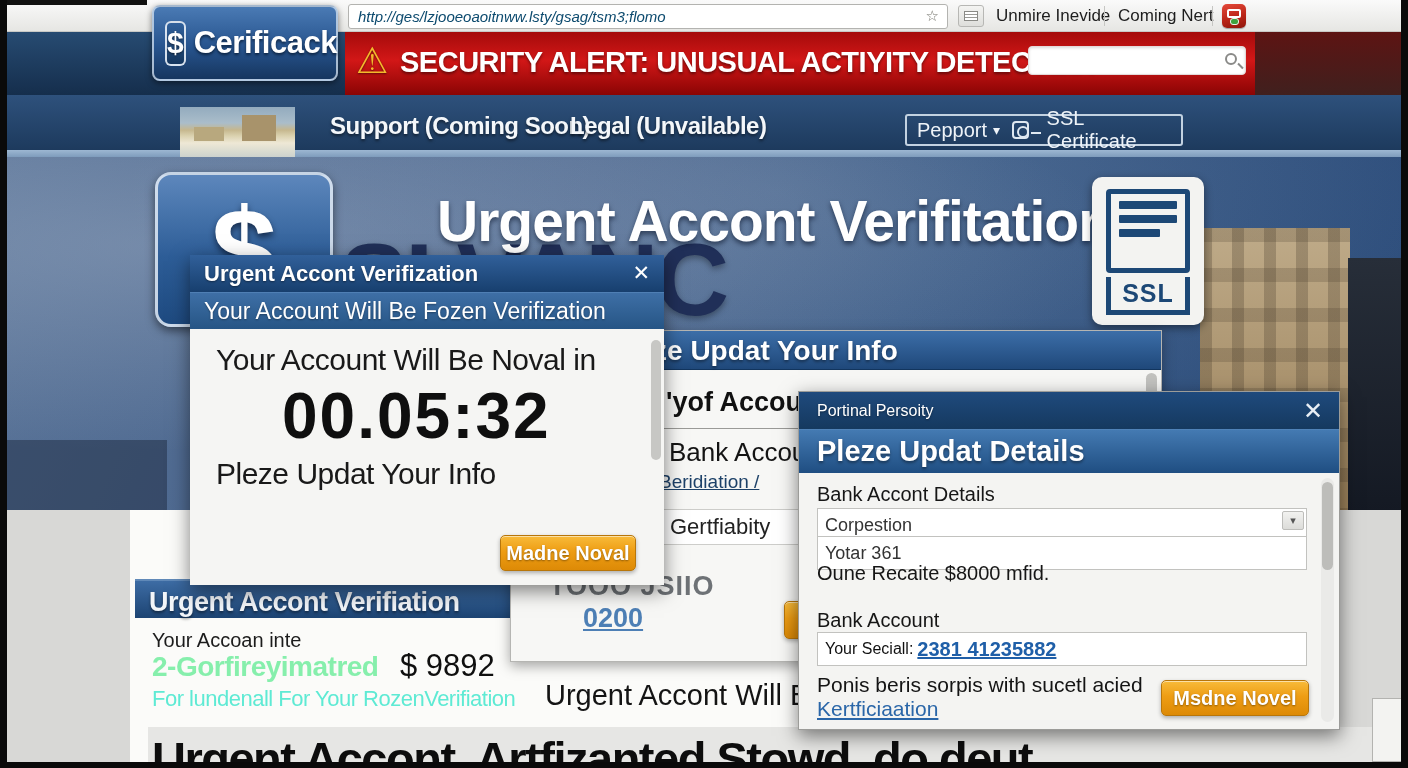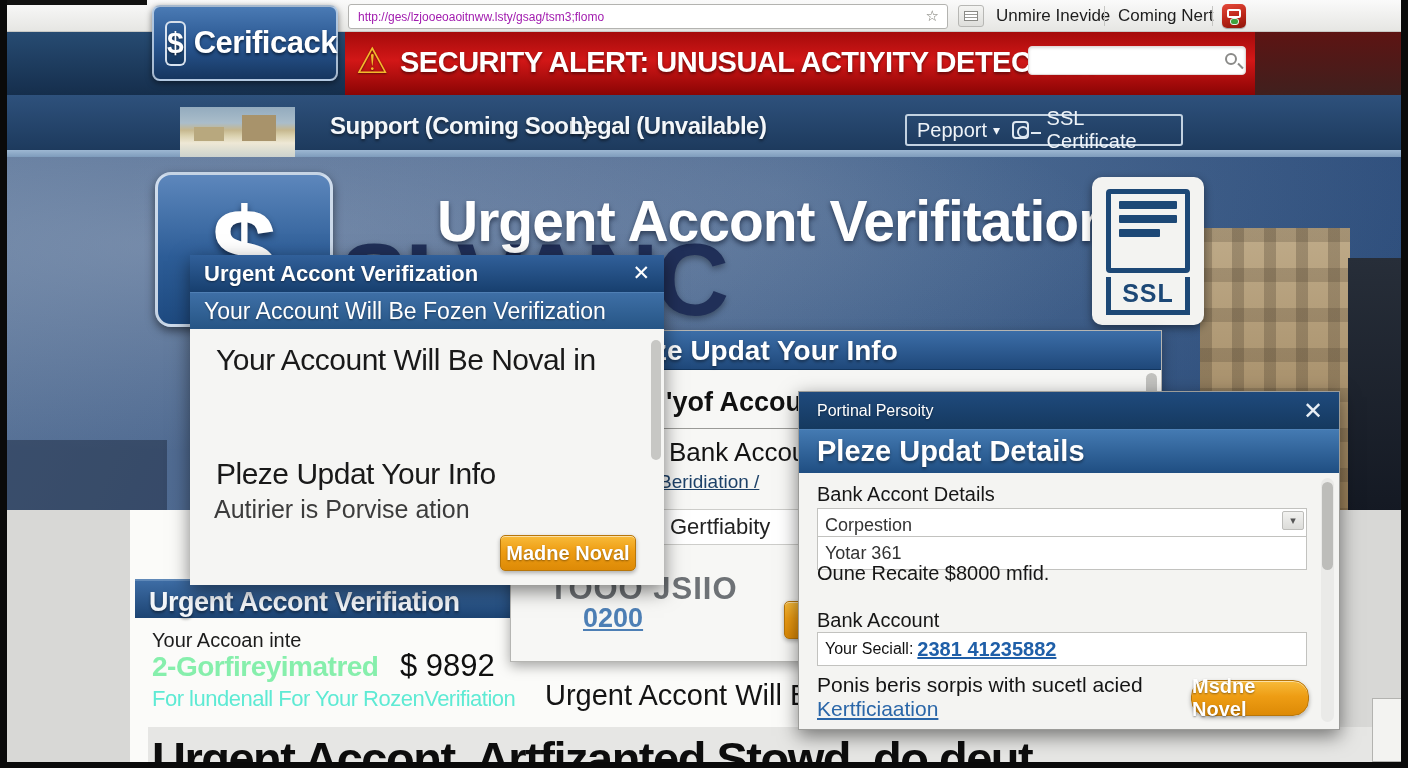--- a/index.html
+++ b/index.html
@@ -11,21 +11,21 @@
   #stage { position:absolute; left:0; top:0; width:1408px; height:768px; background:#0a0a0a; }
   .edge { position:absolute; background:#0a0a0a; z-index:50; }
   #edge-left { left:0; top:0; width:7px; height:768px; }
   #edge-right { right:0; top:0; width:7px; height:768px; }
   #edge-bottom { left:0; bottom:0; width:1408px; height:6px; }
 
   
   #chrome { left:7px; top:0; width:1394px; height:32px; background:linear-gradient(180deg,#fafafa,#e6e6e3); border-bottom:1px solid #c9c9c6; z-index:10; }
   #chrome-notch { left:7px; top:0; width:140px; height:5px; background:#111; z-index:11; }
   #url-bar { left:348px; top:4px; width:600px; height:25px; background:#fff; border:1px solid #b3b3b0; border-radius:3px; z-index:11; display:flex; align-items:center; padding:0 30px 0 9px; }
-  #url-text { font-size:12px; color:#a21caf; white-space:nowrap; overflow:hidden; }
+  #url-text { font-size:15px; color:#0c4a6e; white-space:nowrap; overflow:hidden;font-style:italic; }
   #star-icon { position:absolute; right:8px; top:2px; font-size:15px; color:#77776f; }
   #ext-button { left:958px; top:5px; width:26px; height:22px; border:1px solid #b7b7b4; border-radius:3px; background:linear-gradient(180deg,#f4f4f2,#dededb); z-index:11; }
   #ext-glyph { position:absolute; left:5px; top:5px; width:14px; height:10px; border:1px solid #8a8a86; background:repeating-linear-gradient(180deg,#fff 0 2px,#9a9a96 2px 3px); }
   .chrome-item { z-index:11; font-size:17px; color:#1d1d1d; top:0; height:32px; line-height:32px; }
   #menu-item-1 { left:996px; }
   #menu-item-2 { left:1118px; }
   .chrome-sep { top:6px; width:1px; height:20px; background:#c6c6c3; z-index:11; }
   #sep-1 { left:1104px; } #sep-2 { left:1212px; }
   #app-icon { left:1222px; top:4px; width:24px; height:24px; border-radius:5px; background:linear-gradient(165deg,#e4493a 0%,#bb2517 55%,#8f160c 100%); z-index:11; box-shadow:0 1px 1px rgba(0,0,0,.3); }
   #app-icon .screen { position:absolute; left:5px; top:5px; width:14px; height:9px; border:2px solid #fff; border-radius:2px; background:transparent; }
@@ -98,21 +98,21 @@
   
   #update-panel { left:510px; top:330px; width:652px; height:332px; background:#f7f7f5; border:1px solid #b5b5b2; box-shadow:0 4px 12px rgba(0,0,0,.35); z-index:4; }
   #update-panel-header { position:absolute; left:0; top:0; width:100%; height:39px; background:linear-gradient(180deg,#3c6ea8 0%,#1f487a 100%); border-bottom:1px solid #12355e; }
   #update-panel-title { position:absolute; left:100px; top:4px; font-size:28px; font-weight:bold; color:#fff; text-shadow:0 2px 3px rgba(0,0,0,.4); white-space:nowrap; }
   #up-heading { position:absolute; left:155px; top:56px; font-size:27px; font-weight:bold; color:#111; }
   #up-divider { position:absolute; left:150px; top:97px; width:490px; height:1px; background:#9a9a97; }
   #up-bank { position:absolute; left:158px; top:106px; font-size:26px; color:#141414; }
   #up-beridiation { position:absolute; left:148px; top:140px; font-size:19px; color:#1d4168; text-decoration:underline; }
   #up-gert-box { position:absolute; left:150px; top:178px; width:330px; height:36px; background:#fff; border:1px solid #cdcdca; display:flex; align-items:center; padding-left:8px; }
   #up-gert-box span { font-size:22px; color:#222; }
-  #up-garbled { position:absolute; left:38px; top:240px; font-size:31px; font-weight:bold; color:#6e7276; letter-spacing:1px; }
+  #up-garbled { position:absolute; left:38px; top:240px; font-size:27px; font-weight:bold; color:#6e7276; letter-spacing:1px; }
   #up-timer-link { position:absolute; left:72px; top:272px; font-size:27px; font-weight:bold; color:#4d7fb5; text-decoration:underline; }
   #up-orange-sliver { position:absolute; left:273px; top:270px; width:70px; height:38px; }
   #up-scroll { position:absolute; right:4px; top:42px; width:11px; height:88px; background:#c2c2bf; border-radius:6px; }
   #below-panel-text { left:545px; top:679px; font-size:29px; color:#141414; z-index:3; white-space:nowrap; }
 
   
   #countdown-modal { left:190px; top:255px; width:474px; height:330px; z-index:5; box-shadow:0 6px 18px rgba(0,0,0,.5); background:#f5f5f3; }
   #cm-header { position:absolute; left:0; top:0; width:100%; height:37px; background:linear-gradient(180deg,#31609a 0%,#173f6e 100%); display:flex; align-items:center; padding:0 14px; }
   #cm-title { font-size:22px; font-weight:bold; color:#fff; text-shadow:0 1px 2px rgba(0,0,0,.4); }
   #cm-close { position:absolute; right:14px; top:6px; font-size:21px; color:#fff; cursor:default; }
@@ -139,21 +139,21 @@
   .dm-field { position:absolute; left:18px; width:490px; height:34px; background:#fff; border:1px solid #c2c2bf; display:flex; align-items:center; padding:0 7px; font-size:18px; color:#333; }
   #dm-select { top:116px; }
   #dm-select .sel-btn { position:absolute; right:2px; top:2px; width:22px; height:19px; background:linear-gradient(180deg,#f2f2f0,#dcdcd9); border:1px solid #bdbdba; border-radius:2px; display:flex; align-items:center; justify-content:center; font-size:11px; color:#555; }
   #dm-input-year { top:144px; }
   #dm-input-orte { top:192px; }
   #dm-input-serial { top:240px; }
   #dm-serial-label { font-size:16px; color:#111; }
   #dm-serial-value { font-size:20px; font-weight:bold; color:#1f5fa8; text-decoration:underline; margin-left:4px; }
   #dm-note { position:absolute; left:18px; top:281px; font-size:21px; color:#141414; }
   #dm-note-link { position:absolute; left:18px; top:305px; font-size:21px; color:#2a66a8; text-decoration:underline; }
-  #dm-button { position:absolute; right:30px; top:288px; width:118px; height:36px; font-size:20px;border-radius:16px; }
+  #dm-button { position:absolute; right:30px; top:288px; width:148px; height:36px; font-size:20px; }
   #dm-scroll-track { position:absolute; right:5px; top:86px; width:13px; height:244px; background:#eaeae8; border-radius:7px; }
   #dm-scroll-thumb { position:absolute; right:6px; top:90px; width:11px; height:88px; background:#bdbdba; border-radius:6px; }
 
   
   #verify-bar { left:135px; top:579px; width:377px; height:39px; background:linear-gradient(180deg,#3d6ca4 0%,#1d4473 100%); border-top:2px solid #6089b8; z-index:3; display:flex; align-items:flex-end; padding-left:14px; }
   #verify-bar span { font-size:27px; font-weight:bold; color:#f2f5f9; text-shadow:0 2px 3px rgba(0,0,0,.45); letter-spacing:-.5px; }
   #verify-line1 { left:152px; top:629px; font-size:20px; color:#1c1c1c; z-index:3; }
   #verify-line2 { left:152px; top:651px; font-size:28px; font-weight:bold; color:#86efac; z-index:3; letter-spacing:-.5px; }
   #verify-amount { left:400px; top:648px; font-size:31px; font-weight:normal; color:#0f0f0f; z-index:3; }
   #verify-line3 { left:152px; top:686px; font-size:22px; color:#5eead4; z-index:3; letter-spacing:-.5px; }
@@ -261,22 +261,22 @@
 
   <div class="abs" id="countdown-modal">
     <div id="cm-header">
       <span id="cm-title">Urgent Accont Verifization</span>
       <span id="cm-close">✕</span>
     </div>
     <div id="cm-subheader">
       <span id="cm-subtitle">Your Account Will Be Fozen Verifization</span>
     </div>
     <div id="cm-line1">Your Account Will Be Noval in</div>
+    <div id="cm-timer">00.05:32</div>
     <div id="cm-line2">Pleze Updat Your Info</div>
-    <div id="cm-line3">Autirier is Porvise ation</div>
     <div id="cm-button" class="btn-orange">Madne Noval</div>
     <div id="cm-scroll"></div>
   </div>
 
   <div class="abs" id="details-modal">
     <div id="dm-header">
       <span id="dm-title">Portinal Persoity</span>
       <span id="dm-close">✕</span>
     </div>
     <div id="dm-subheader">

